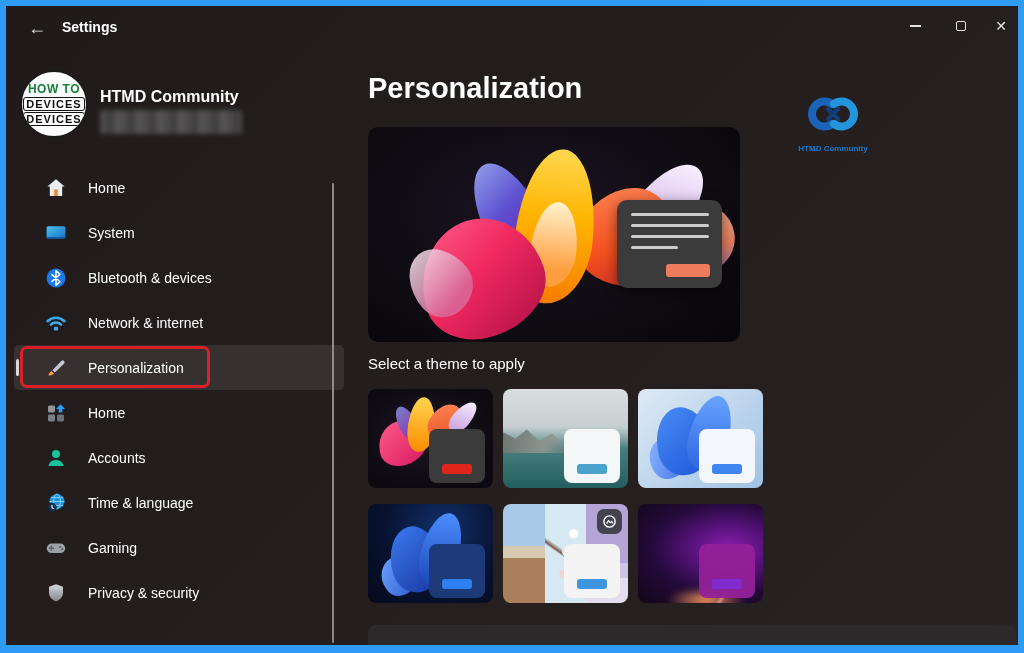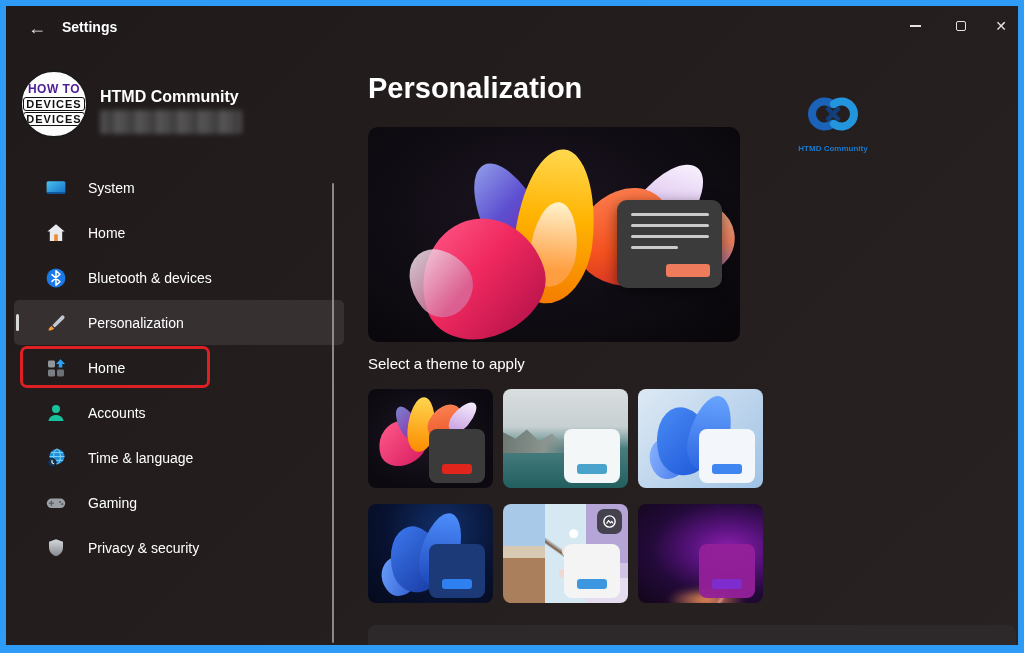--- a/index.html
+++ b/index.html
@@ -23,21 +23,21 @@
   .ctrl { width:46px; height:40px; display:flex; align-items:center; justify-content:center; cursor:pointer; }
   .ctrl-min i { display:block; width:11px; height:2px; background:#e4e4e4; }
   .ctrl-max i { display:block; width:10px; height:10px; border:1.4px solid #e4e4e4; border-radius:2px; }
   .ctrl-close { width:34px; color:#e4e4e4; font-size:14px; }
 
   
   .sidebar { position:absolute; left:0; top:44px; width:356px; bottom:0; }
   .avatar { position:absolute; left:14px; top:20px; width:68px; height:68px; border-radius:50%;
             background:#fdfdfd; display:flex; flex-direction:column; align-items:center;
             justify-content:center; overflow:hidden; border:2px solid #1a1a1a; }
-  .avatar .l1 { color:#4c1d95; font-weight:700; font-size:12px; letter-spacing:.5px; }
+  .avatar .l1 { color:#15803d; font-weight:700; font-size:12px; letter-spacing:.5px; }
   .avatar .l2, .avatar .l3 { color:#111; font-weight:700; font-size:11px; letter-spacing:1px;
             border:1.4px solid #111; border-radius:3px; padding:0 2px; line-height:12px; margin-top:1px; }
   .profile-name { position:absolute; left:94px; top:38px; color:#fff; font-size:16px; font-weight:700; }
   .redacted { position:absolute; left:94px; top:60px; width:142px; height:24px; border-radius:2px;
               background:repeating-linear-gradient(90deg,#5c5c5c 0 7px,#4a4a4a 7px 14px,#666 14px 21px);
               filter:blur(2.5px); opacity:.75; }
   .nav { position:absolute; left:8px; top:115px; right:18px; }
   .nav-item { position:relative; height:45px; display:flex; align-items:center; padding-left:30px;
               border-radius:5px; cursor:pointer; }
   .nav-item .ico { width:24px; height:24px; margin-right:20px; flex:0 0 24px; }
@@ -184,48 +184,56 @@
         <span class="l2">DEVICES</span>
         <span class="l3">DEVICES</span>
       </div>
       <div class="profile-name">HTMD Community</div>
       <div class="redacted"></div>
 
       <div class="nav">
 
         <div class="nav-item">
           <svg class="ico" viewBox="0 0 24 24">
+            <path d="M12 3.2 3.4 10.6h2.4V20h5.1v-5.6h2.2V20h5.1v-9.4h2.4z" fill="#e9ebee"></path>
+            <rect x="10.2" y="13.2" width="3.6" height="6.8" rx="0.6" fill="#ef8b2f"></rect>
+          </svg>
+          <span class="lbl">Home</span>
+        </div>
+
+        <div class="nav-item">
+          <svg class="ico" viewBox="0 0 24 24">
             <defs>
                 <linearGradient id="gSys" x1="0" y1="0" x2="1" y2="1">
               <stop offset="0" stop-color="#4cc1ee"></stop>
                   <stop offset="1" stop-color="#1272c8"></stop>
                 </linearGradient>
               </defs>
             <rect x="2.6" y="5.2" width="18.8" height="12.4" rx="1.6" fill="url(#gSys)"></rect>
             <rect x="2.6" y="16" width="18.8" height="1.6" rx="0.8" fill="#0b5aa8"></rect>
           </svg>
           <span class="lbl">System</span>
         </div>
 
         <div class="nav-item">
           <svg class="ico" viewBox="0 0 24 24">
-            <path d="M12 3.2 3.4 10.6h2.4V20h5.1v-5.6h2.2V20h5.1v-9.4h2.4z" fill="#e9ebee"></path>
-            <rect x="10.2" y="13.2" width="3.6" height="6.8" rx="0.6" fill="#ef8b2f"></rect>
-          </svg>
-          <span class="lbl">Home</span>
-        </div>
-
-        <div class="nav-item">
-          <svg class="ico" viewBox="0 0 24 24">
             <circle cx="12" cy="12" r="9.4" fill="#1b78e8"></circle>
             <path d="M12 4.8v14.4 M12 4.8l4 3.4-8 7.2 M12 19.2l4-3.4-8-7.2" fill="none" stroke="#fff" stroke-width="1.5" stroke-linejoin="round" stroke-linecap="round"></path>
           </svg>
           <span class="lbl">Bluetooth &amp; devices</span>
         </div>
 
+        <div class="nav-item">
+          <svg class="ico" viewBox="0 0 24 24">
+            <path d="M3.6 10.2a12 12 0 0 1 16.8 0" fill="none" stroke="#39a9f0" stroke-width="2.6" stroke-linecap="round"></path>
+            <path d="M6.9 13.6a7.3 7.3 0 0 1 10.2 0" fill="none" stroke="#39a9f0" stroke-width="2.6" stroke-linecap="round"></path>
+            <circle cx="12" cy="17.6" r="2.2" fill="#39a9f0"></circle>
+          </svg>
+          <span class="lbl">Network &amp; internet</span>
+        </div>
 
         <div class="nav-item selected">
           <svg class="ico" viewBox="0 0 24 24">
             <path d="M4.5 19.5c.3-2.6 1.6-3.2 3-4.4l2.6 2.6c-1.2 1.4-2.9 1.6-5.6 1.8z" fill="#f59b3c"></path>
             <path d="M8.4 14.2 17.3 5a1.9 1.9 0 0 1 2.7 2.7l-9.2 8.9z" fill="#c3c8d2"></path>
           </svg>
           <span class="lbl">Personalization</span>
         </div>
 
         <div class="nav-item">

